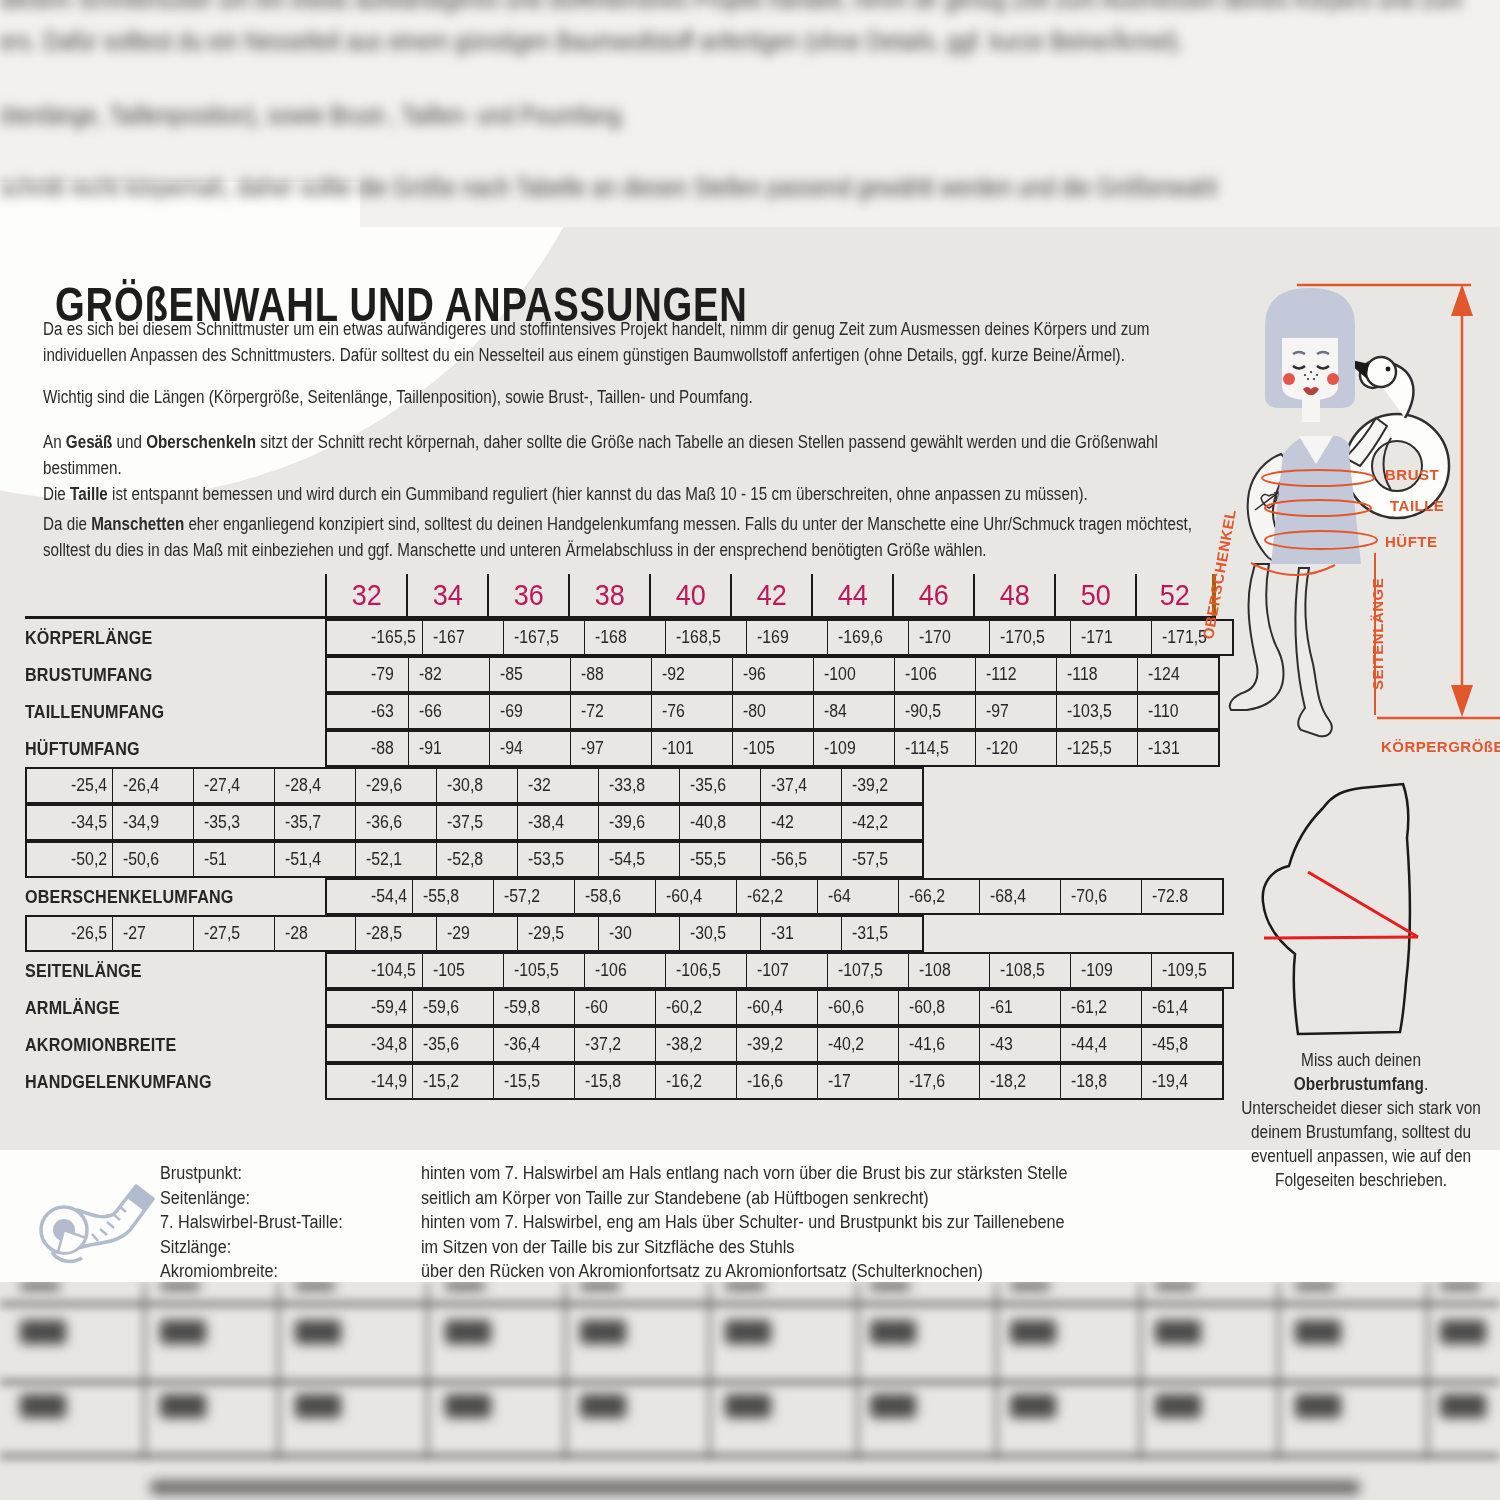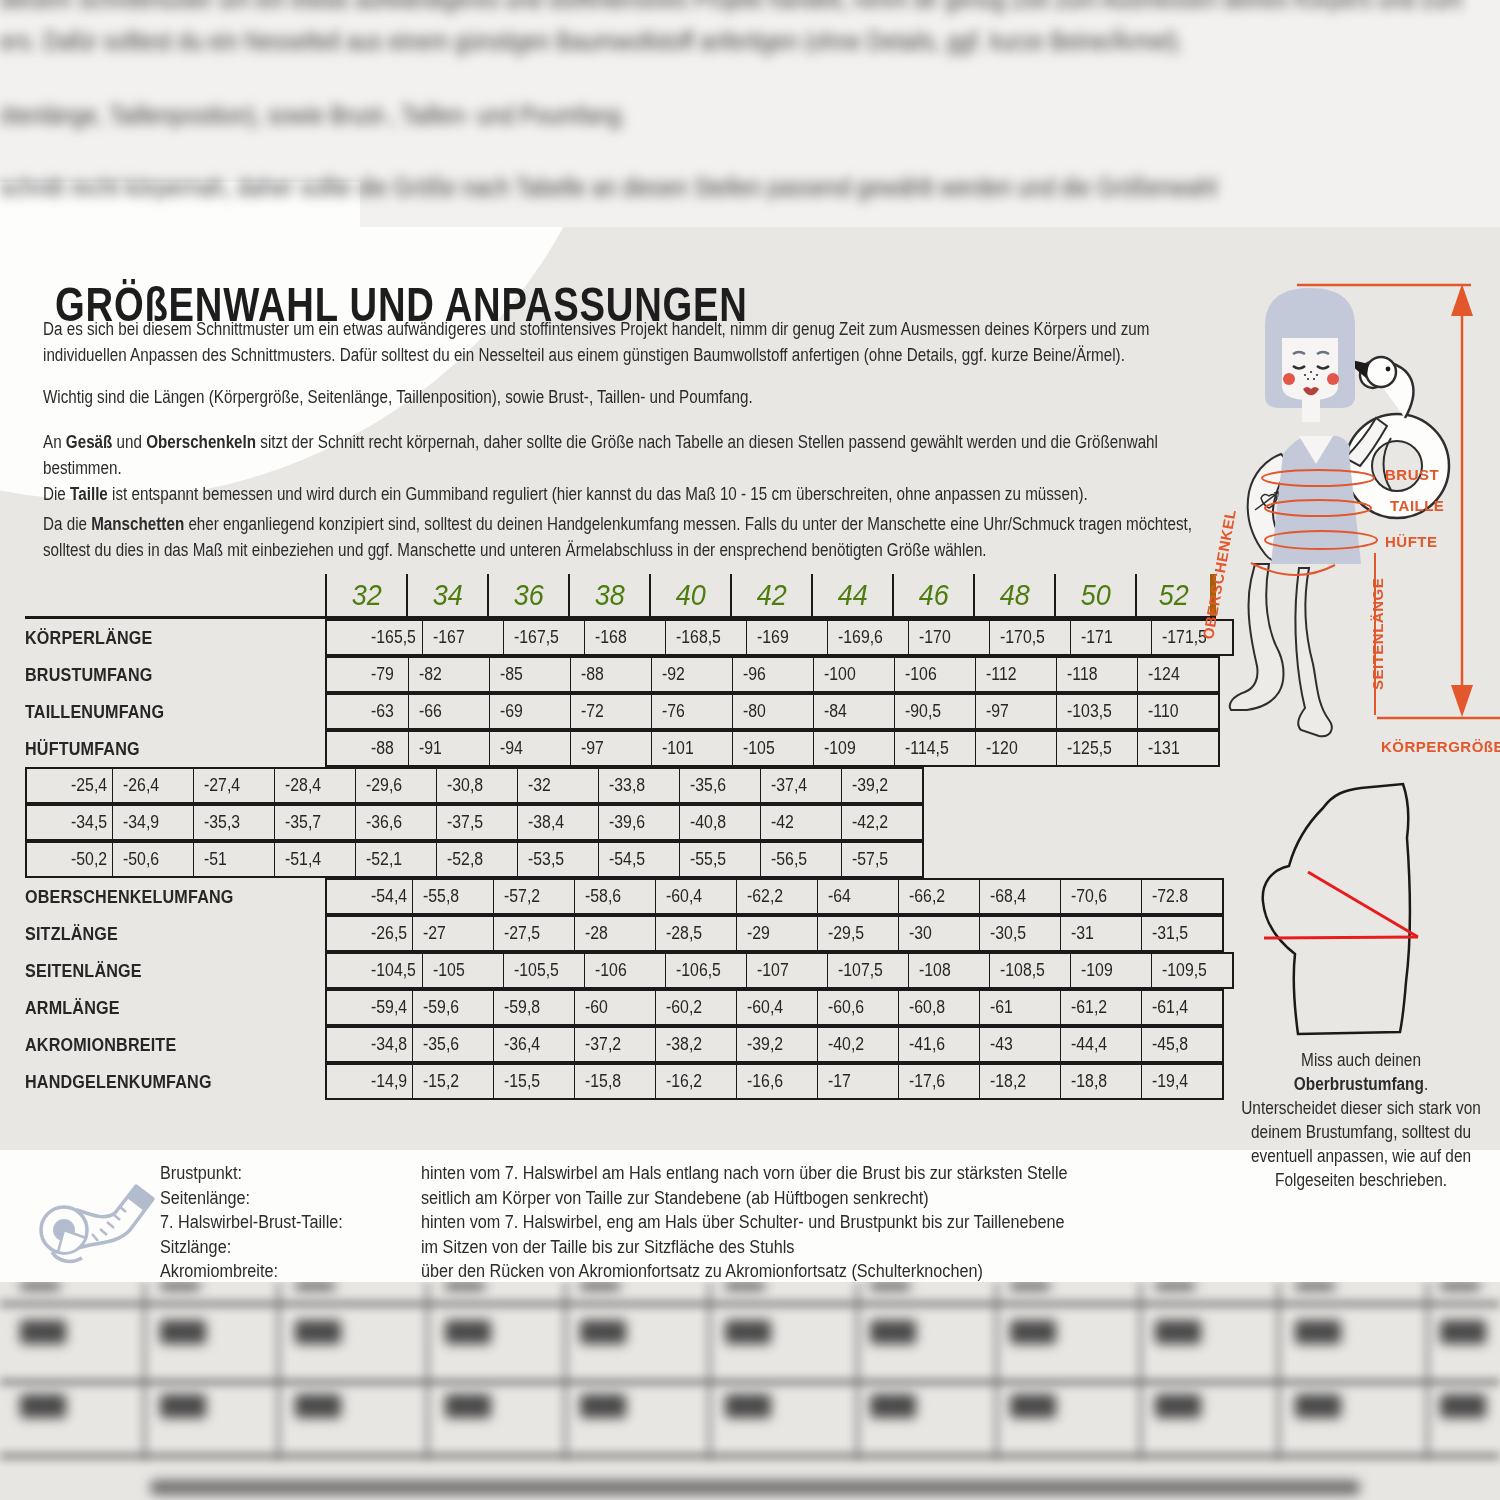--- a/index.html
+++ b/index.html
@@ -31,22 +31,22 @@
       transform:scaleX(0.78);transform-origin:0 0;white-space:nowrap;color:#1d1d1d;}
   .copy{left:43px;width:1392px;transform:scaleX(0.845);transform-origin:0 0;
         font-size:18px;line-height:26px;color:#2b2b2b;}
   .copy .b{font-weight:700;}
   #para1{top:316px;} #para2{top:384px;} #para3{top:429px;} #para4{top:511px;}
 
   
   #size-table{left:25px;top:574px;width:1191px;}
   #st-header{margin-left:300px;display:flex;height:42px;}
   .st-hcell{flex:0 0 81px;box-sizing:border-box;border-left:2px solid #1a1a1a;
-            text-align:center;font-size:30px;color:#4d7c0f;line-height:42px;font-style:italic;}
-  .st-hcell:last-child{border-right:6px solid #a16207;}
+            text-align:center;font-size:30px;color:#be185d;line-height:42px;}
+  .st-hcell:last-child{border-right:4px solid #a16207;}
   .st-hcell span{display:inline-block;transform:scaleX(0.9);}
   #st-sep{height:3px;background:#1a1a1a;}
   .st-row{display:flex;margin-top:0;height:37px;}
   .st-label{flex:0 0 300px;box-sizing:border-box;padding-top:8px;font-size:19px;font-weight:700;
             letter-spacing:0.2px;white-space:nowrap;}
   .st-label span{display:inline-block;transform:scaleX(0.85);transform-origin:0 0;}
   .st-box{flex:0 0 891px;box-sizing:border-box;border:2px solid #1a1a1a;display:flex;background:#e9e7e4;}
   .st-cell{flex:0 0 81px;box-sizing:border-box;border-left:1.5px solid #1a1a1a;
            font-size:18px;line-height:33px;padding-left:10px;white-space:nowrap;}
   .st-cell:first-child{border-left:none;flex:0 0 81px;padding-left:44px;}
@@ -222,21 +222,20 @@
           <div class="st-cell"><span>-60,4</span></div>
           <div class="st-cell"><span>-62,2</span></div>
           <div class="st-cell"><span>-64</span></div>
           <div class="st-cell"><span>-66,2</span></div>
           <div class="st-cell"><span>-68,4</span></div>
           <div class="st-cell"><span>-70,6</span></div>
           <div class="st-cell"><span>-72.8</span></div>
         </div>
       </div>
       <div class="st-row">
-        <div class="st-label"><span>SITZLÄNGE</span></div>
         <div class="st-box">
           <div class="st-cell"><span>-26,5</span></div>
           <div class="st-cell"><span>-27</span></div>
           <div class="st-cell"><span>-27,5</span></div>
           <div class="st-cell"><span>-28</span></div>
           <div class="st-cell"><span>-28,5</span></div>
           <div class="st-cell"><span>-29</span></div>
           <div class="st-cell"><span>-29,5</span></div>
           <div class="st-cell"><span>-30</span></div>
           <div class="st-cell"><span>-30,5</span></div>

